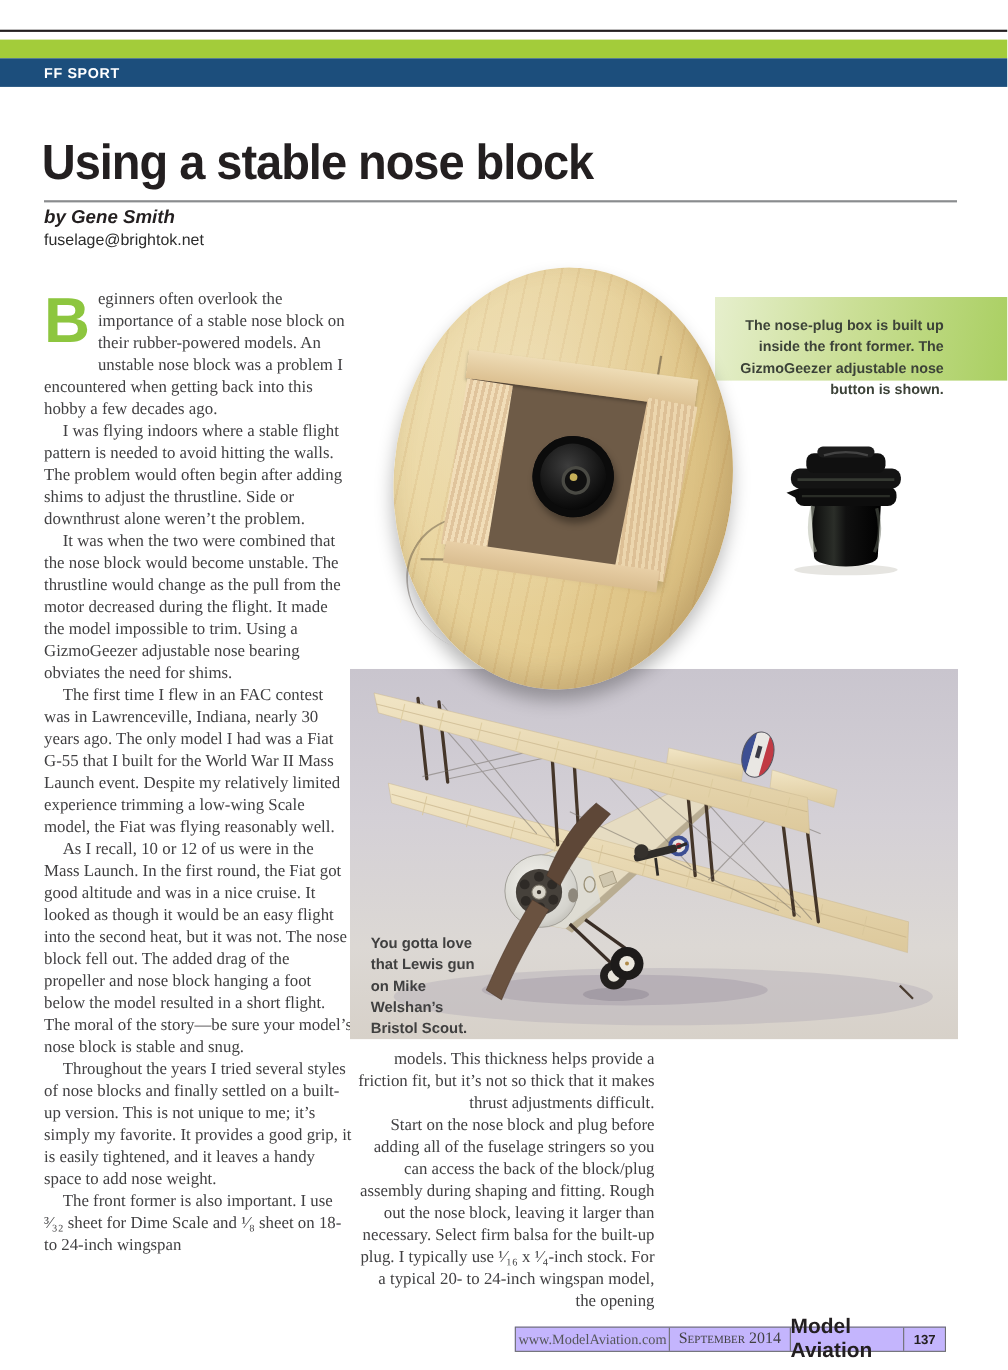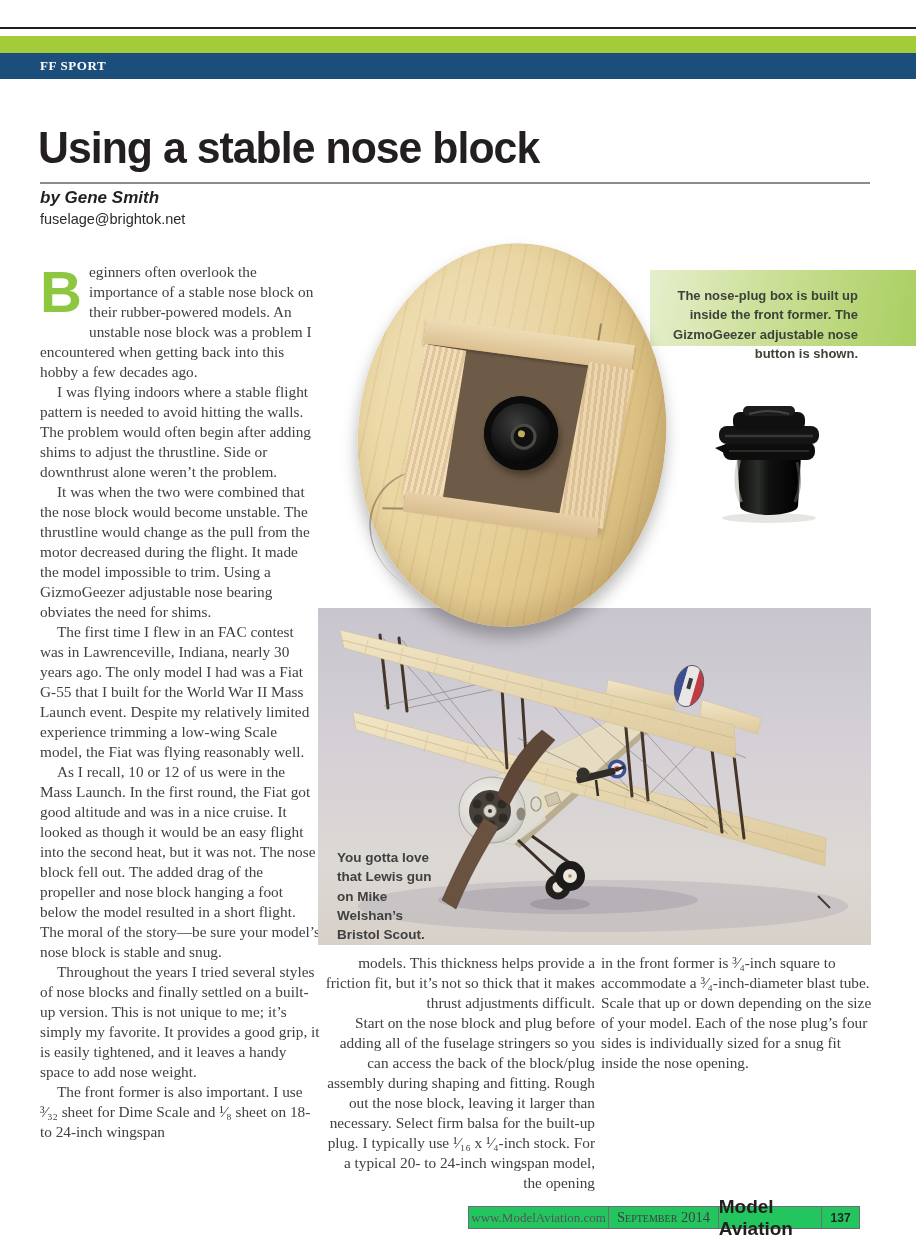--- a/index.html
+++ b/index.html
@@ -6,21 +6,21 @@
   html,body { background:#ffffff; }
   .page {
     position:relative; width:916px; height:1245px; background:#ffffff;
     font-family:"Liberation Sans", sans-serif; overflow:hidden;
   }
   
   .top-rule   { position:absolute; left:0; top:27px;  width:916px; height:2px;  background:#231f20; }
   .green-bar  { position:absolute; left:0; top:36px;  width:916px; height:17px; background:#a3cc3a; }
   .blue-bar   { position:absolute; left:0; top:53px;  width:916px; height:26px; background:#1c4e7c;
                 display:flex; align-items:center; }
-  .section-label { margin-left:40px; color:#ffffff; font-weight:bold; font-size:13px; letter-spacing:.6px;font-family:Liberation Serif, serif; }
+  .section-label { margin-left:40px; color:#ffffff; font-weight:bold; font-size:13px; letter-spacing:.6px; }
 
   
   .page-title {
     position:absolute; left:38px; top:122px; width:800px;
     font-weight:bold; font-size:45px; letter-spacing:-1px; color:#231f20;
     transform:scaleX(.95); transform-origin:left top; white-space:nowrap;
   }
   .title-rule { position:absolute; left:40px; top:182px; width:830px; height:2px; background:#8a8c8e; }
   .byline { position:absolute; left:40px; top:188px; font-style:italic; font-weight:bold; font-size:17px; color:#231f20; }
   .author-email { position:absolute; left:40px; top:211px; font-size:14.5px; color:#2b2b2b; }
@@ -101,21 +101,21 @@
   
   .biplane-photo { position:absolute; left:318px; top:608px; width:553px; height:337px; overflow:hidden; }
   .photo-caption {
     position:absolute; left:19px; top:240px; width:110px;
     font-weight:bold; font-size:13.5px; line-height:19.3px; color:#404040;
   }
 
   
   .footer-bar {
     position:absolute; left:468px; top:1206px; width:392px; height:23px;
-    display:flex; border:1px solid #6d6e71; background:#22c55e;
+    display:flex; border:1px solid #6d6e71; background:#c4b5fd;
   }
   .fcell { display:flex; align-items:center; justify-content:center; height:100%; }
   .fcell + .fcell { border-left:1px solid #6d6e71; }
   .f-web  { width:140px; font-family:"Liberation Serif", serif; font-size:13px; color:#55565a; }
   .f-issue{ width:110px; font-family:"Liberation Serif", serif; font-variant:small-caps; font-size:14.5px; color:#414042; }
   .f-mag  { width:104px; font-weight:bold; font-size:19px; color:#231f20; }
   .f-page { width:38px;  font-weight:bold; font-size:12px; color:#231f20; }
 </style>
 </head>
 <body>
@@ -325,21 +325,20 @@
     </svg>
     <div class="photo-caption">You gotta love that Lewis gun on Mike Welshan’s Bristol Scout.</div>
   </div>
 
   <div class="col col2">
     <p>models. This thickness helps provide a friction fit, but it’s not so thick that it makes thrust adjustments difficult.</p>
     <p class="ind">Start on the nose block and plug before adding all of the fuselage stringers so you can access the back of the block/plug assembly during shaping and fitting. Rough out the nose block, leaving it larger than necessary. Select firm balsa for the built-up plug. I typically use ¹⁄₁₆ x ¹⁄₄-inch stock. For a typical 20- to 24-inch wingspan model, the opening</p>
   </div>
 
   <div class="col col3">
-    <p>in the front former is ³⁄₄-inch square to accommodate a ³⁄₄-inch-diameter blast tube. Scale that up or down depending on the size of your model. Each of the nose plug’s four sides is individually sized for a snug fit inside the nose opening.</p>
   </div>
 
   <div class="footer-bar">
     <span class="fcell f-web">www.ModelAviation.com</span>
     <span class="fcell f-issue">September 2014</span>
     <span class="fcell f-mag">Model Aviation</span>
     <span class="fcell f-page">137</span>
   </div>
 
 </div>

